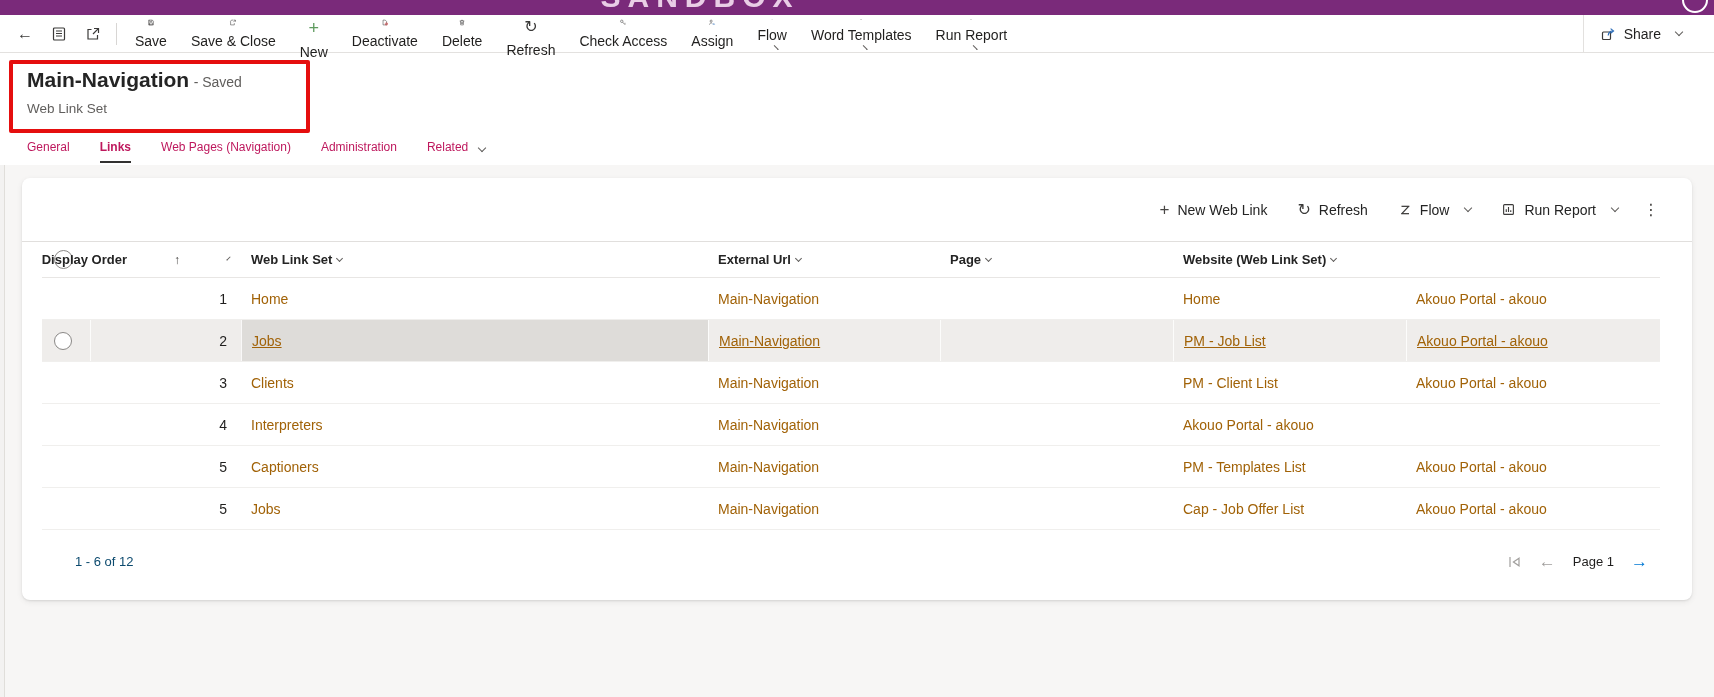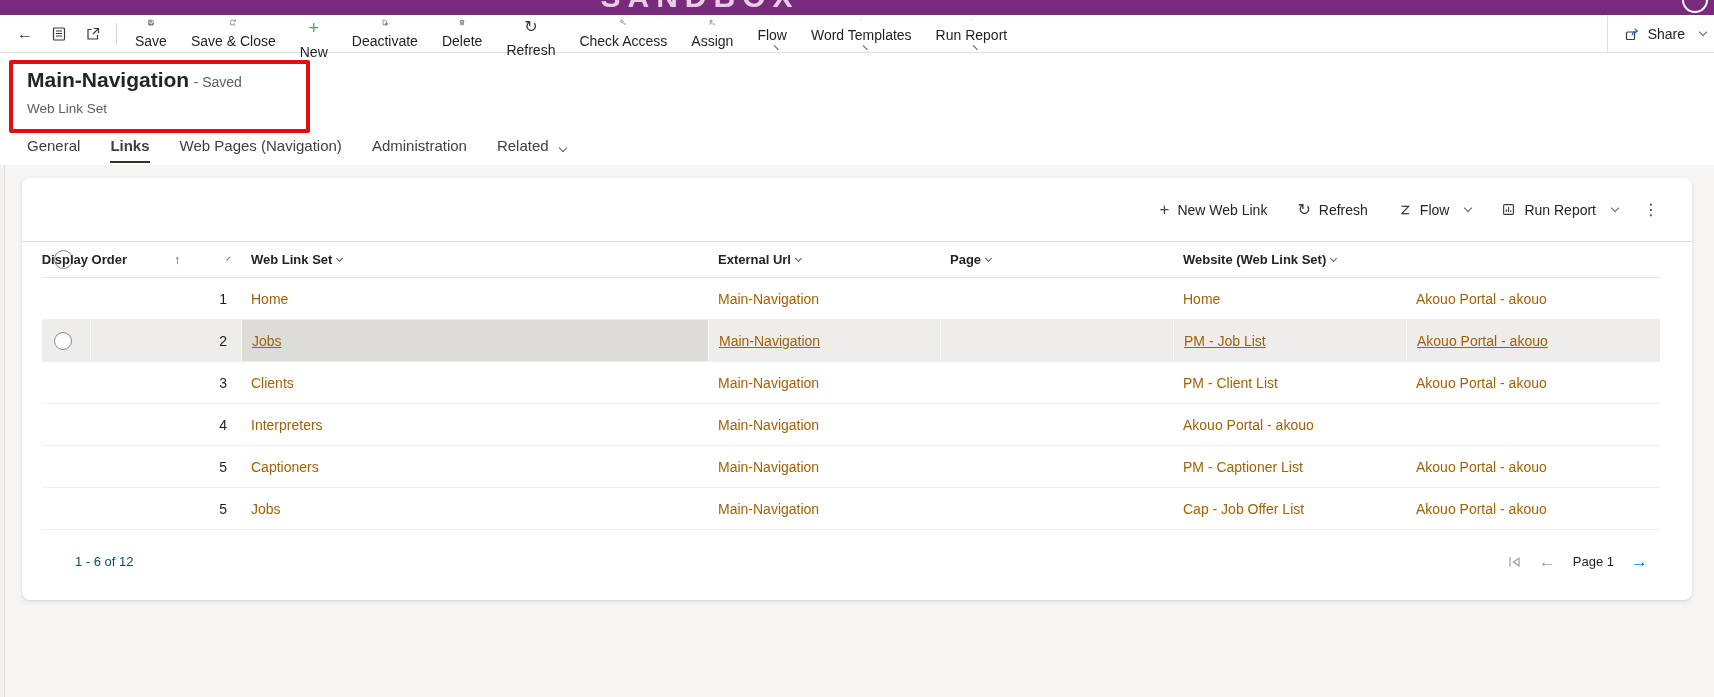--- a/index.html
+++ b/index.html
@@ -21,34 +21,34 @@
       color:#201f1e; white-space:nowrap; cursor:pointer; border-radius:2px;flex-direction:column; }
   .icon-btn { display:flex; align-items:center; justify-content:center; width:34px; height:30px; cursor:pointer; }
   .vdiv { width:1px; height:22px; background:#d8d6d4; margin:0 6px; }
   .glyph { font-size:16px; color:#3b3a39; line-height:1; }
   .plus-green { color:#5f9b5f; font-size:18px; font-weight:400; line-height:1; }
   .plus-gray { color:#484644; font-size:17px; font-weight:400; line-height:1; }
   .chev { display:inline-block; width:6px; height:6px; border-right:1.4px solid #605e5c; border-bottom:1.4px solid #605e5c;
       transform:rotate(45deg); margin-left:8px; margin-top:-3px; }
   .chev.s { width:5px; height:5px; border-width:1px; margin-left:5px; }
   .cmd-share { position:absolute; right:0; top:0; height:37px; display:flex; align-items:center;
-      border-left:1px solid #e3e1df; padding:0 8px 0 16px; font-size:14px; color:#201f1e; gap:7px; cursor:pointer; }
+      border-left:1px solid #e3e1df; padding:0 32px 0 16px; font-size:14px; color:#201f1e; gap:7px; cursor:pointer; }
   svg.ic { display:block; }
 
   
   .title-wrap { position:absolute; left:27px; top:68px; z-index:5; }
   .rec-title { font-size:21px; font-weight:bold; color:#242424; display:inline; }
   .rec-status { font-size:14px; color:#605e5c; }
   .rec-entity { font-size:13.5px; color:#605e5c; margin-top:9px; }
   .annotation-box { position:absolute; left:9px; top:60px; width:301px; height:73px;
       border:4px solid #e50e0e; border-radius:2px; z-index:6; pointer-events:none; }
 
   
   .tabs { position:absolute; left:27px; top:134px; display:flex; gap:30px; align-items:flex-end; height:29px; z-index:5; }
-  .tab { font-size:15px; color:#404040; padding-bottom:9px; cursor:pointer; position:relative; white-space:nowrap; }
+  .tab { font-size:12px; color:#be185d; padding-bottom:9px; cursor:pointer; position:relative; white-space:nowrap; }
   .tab.sel { font-weight:bold; }
   .tab.sel::after { content:""; position:absolute; left:0; right:0; bottom:0; height:2.5px; background:#323130; }
   .tab .chev { margin-left:7px; }
 
   
   .content-bg { position:absolute; left:0; top:165px; width:1714px; height:532px; background:#f7f6f5; }
   .left-rail { position:absolute; left:0; top:165px; width:5px; height:532px; background:#f3f2f1; border-right:1px solid #e0deda; }
 
   
   .card { position:absolute; left:22px; top:178px; width:1670px; height:422px; background:#fff; border-radius:8px;
@@ -379,21 +379,21 @@
       <div class="cell"></div>
       <div class="cell num">5</div>
       <div class="cell cell-name">
           <a class="glink">Captioners</a>
         </div>
       <div class="cell">
           <a class="glink">Main-Navigation</a>
         </div>
       <div class="cell"></div>
       <div class="cell">
-          <a class="glink">PM - Captioner List</a>
+          <a class="glink">PM - Templates List</a>
         </div>
       <div class="cell">
           <a class="glink">Akouo Portal - akouo</a>
         </div>
     </div>
 
     <div class="grid-row">
       <div class="cell"></div>
       <div class="cell num">5</div>
       <div class="cell cell-name">

